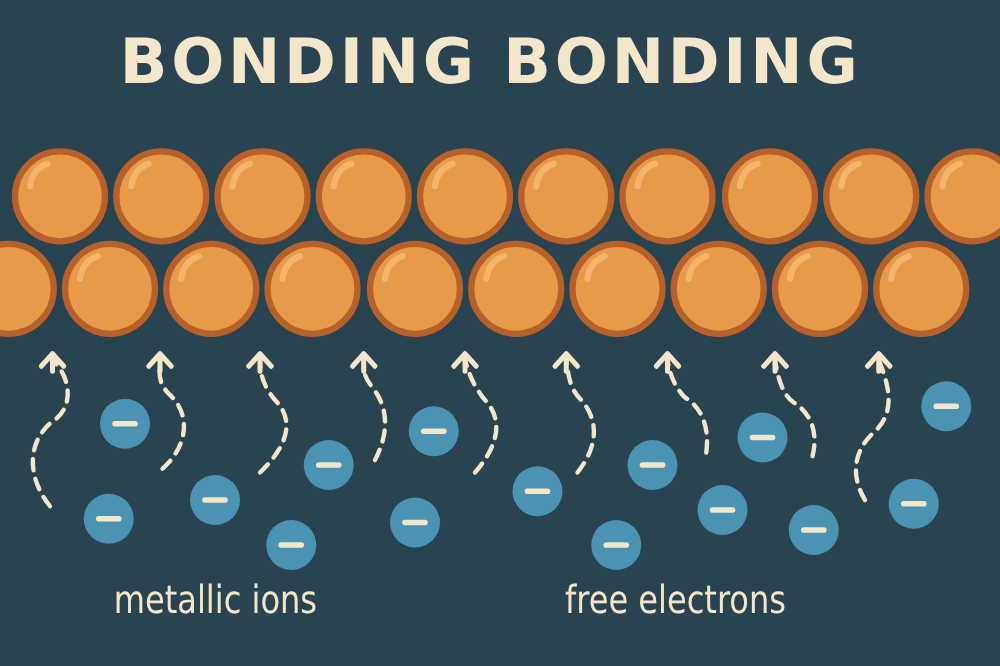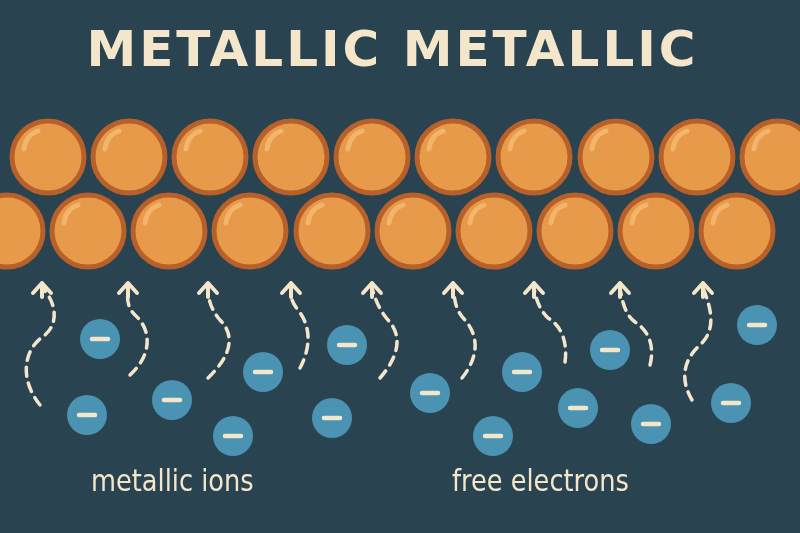--- a/index.html
+++ b/index.html
@@ -23,21 +23,21 @@
     font-size: 31px; color: #f3e6cb;
     font-stretch: condensed;
     transform: scaleX(0.92); transform-origin: left top;
   }
   .label-ions { left: 91px; }
   .label-electrons { left: 452px; }
 </style>
 </head>
 <body>
 
-<div class="title">METALLIC METALLIC</div>
+<div class="title">BONDING BONDING</div>
 
 <svg class="scene" width="800" height="533" viewBox="0 0 800 533">
   <g id="ions-layer">
       <g>
         <circle cx="48" cy="157" r="36" fill="#e79a4a" stroke="#b8602a" stroke-width="5"></circle>
         <path d="M24 149 Q26 135 38 131" stroke="#f4b872" stroke-width="5" fill="none" stroke-linecap="round" opacity="0.85"></path>
       </g>
       <g>
         <circle cx="129" cy="157" r="36" fill="#e79a4a" stroke="#b8602a" stroke-width="5"></circle>
         <path d="M105 149 Q107 135 119 131" stroke="#f4b872" stroke-width="5" fill="none" stroke-linecap="round" opacity="0.85"></path>

